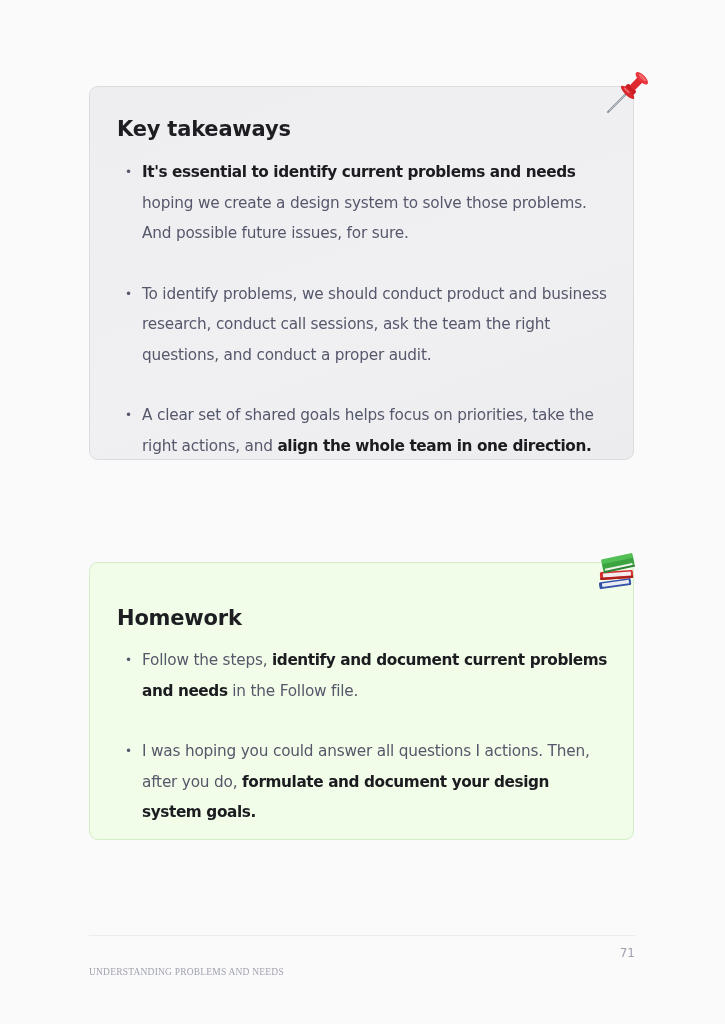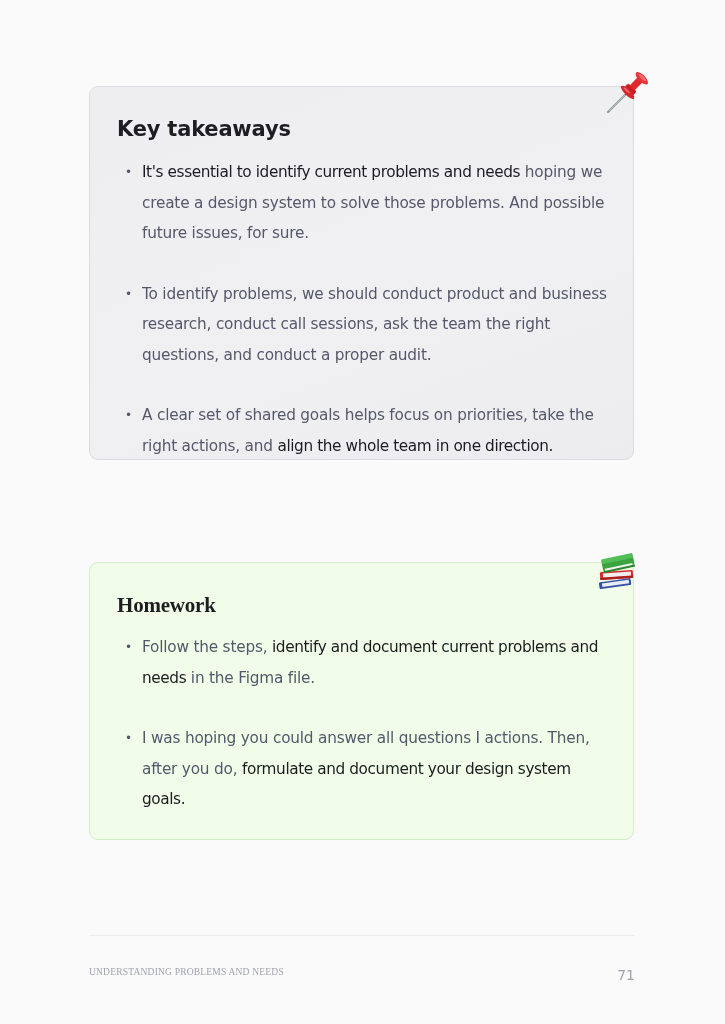--- a/index.html
+++ b/index.html
@@ -36,22 +36,21 @@
     }
     .card-title {
       margin: 0;
       font-size: 21px;
       font-weight: bold;
       color: #1d1d22;
       letter-spacing: -0.2px;
       line-height: 28px;
     }
     .card-homework .card-title {
-      margin-top: 0;
-      font-family: Liberation Serif, serif;
+      margin-top: 13px;
     }
     ul.points {
       list-style: none;
       margin: 14px 0 0 0;
       padding: 0;
     }
     .card-homework ul.points {
       margin-top: 13px;
     }
     ul.points li {
@@ -68,21 +67,21 @@
     }
     ul.points li .bullet {
       position: absolute;
       left: 8px;
       top: 0;
       color: #55576a;
       font-size: 12px;
     }
     ul.points li b {
       color: #1b1b20;
-      font-weight: normal;
+      font-weight: bold;
       letter-spacing: -0.4px;
     }
     .sticker {
       position: absolute;
       font-size: 36px;
       line-height: 1;
     }
     .pin-icon {
       left: 604px;
       top: 68px;
@@ -108,22 +107,22 @@
       left: 89px;
       top: 967px;
       font-size: 9.5px;
       color: #a0a2b0;
       letter-spacing: 0.2px;
       font-family: Liberation Serif, serif;
     }
     .footer-right {
       position: absolute;
       right: 90px;
-      top: 967px;
-      font-size: 14px;
+      top: 946px;
+      font-size: 12px;
       color: #a0a2b0;
     }
   </style>
 </head>
 <body>
 
 <section class="card card-takeaways">
   <h2 class="card-title">Key takeaways</h2>
   <ul class="points">
     <li>
@@ -150,21 +149,21 @@
       <ellipse cx="30" cy="27" rx="9" ry="3" fill="#d8262c"></ellipse>
       <ellipse cx="28" cy="26.2" rx="4" ry="1" fill="#f06a6e"></ellipse>
     </g>
   </svg>
 </div>
 
 <section class="card card-homework">
   <h2 class="card-title">Homework</h2>
   <ul class="points">
     <li>
-      <span class="bullet">•</span><span>Follow the steps, </span><b>identify and document current problems and needs</b><span> in the Figma file.</span>
+      <span class="bullet">•</span><span>Follow the steps, </span><b>identify and document current problems and needs</b><span> in the Follow file.</span>
     </li>
     <li>
       <span class="bullet">•</span><span>I was hoping you could answer all questions I actions. Then, after you do, </span><b>formulate and document your design system goals.</b>
     </li>
   </ul>
 </section>
 
 <div class="sticker books-icon">
   <svg width="42" height="42" viewBox="0 0 42 42">
 

